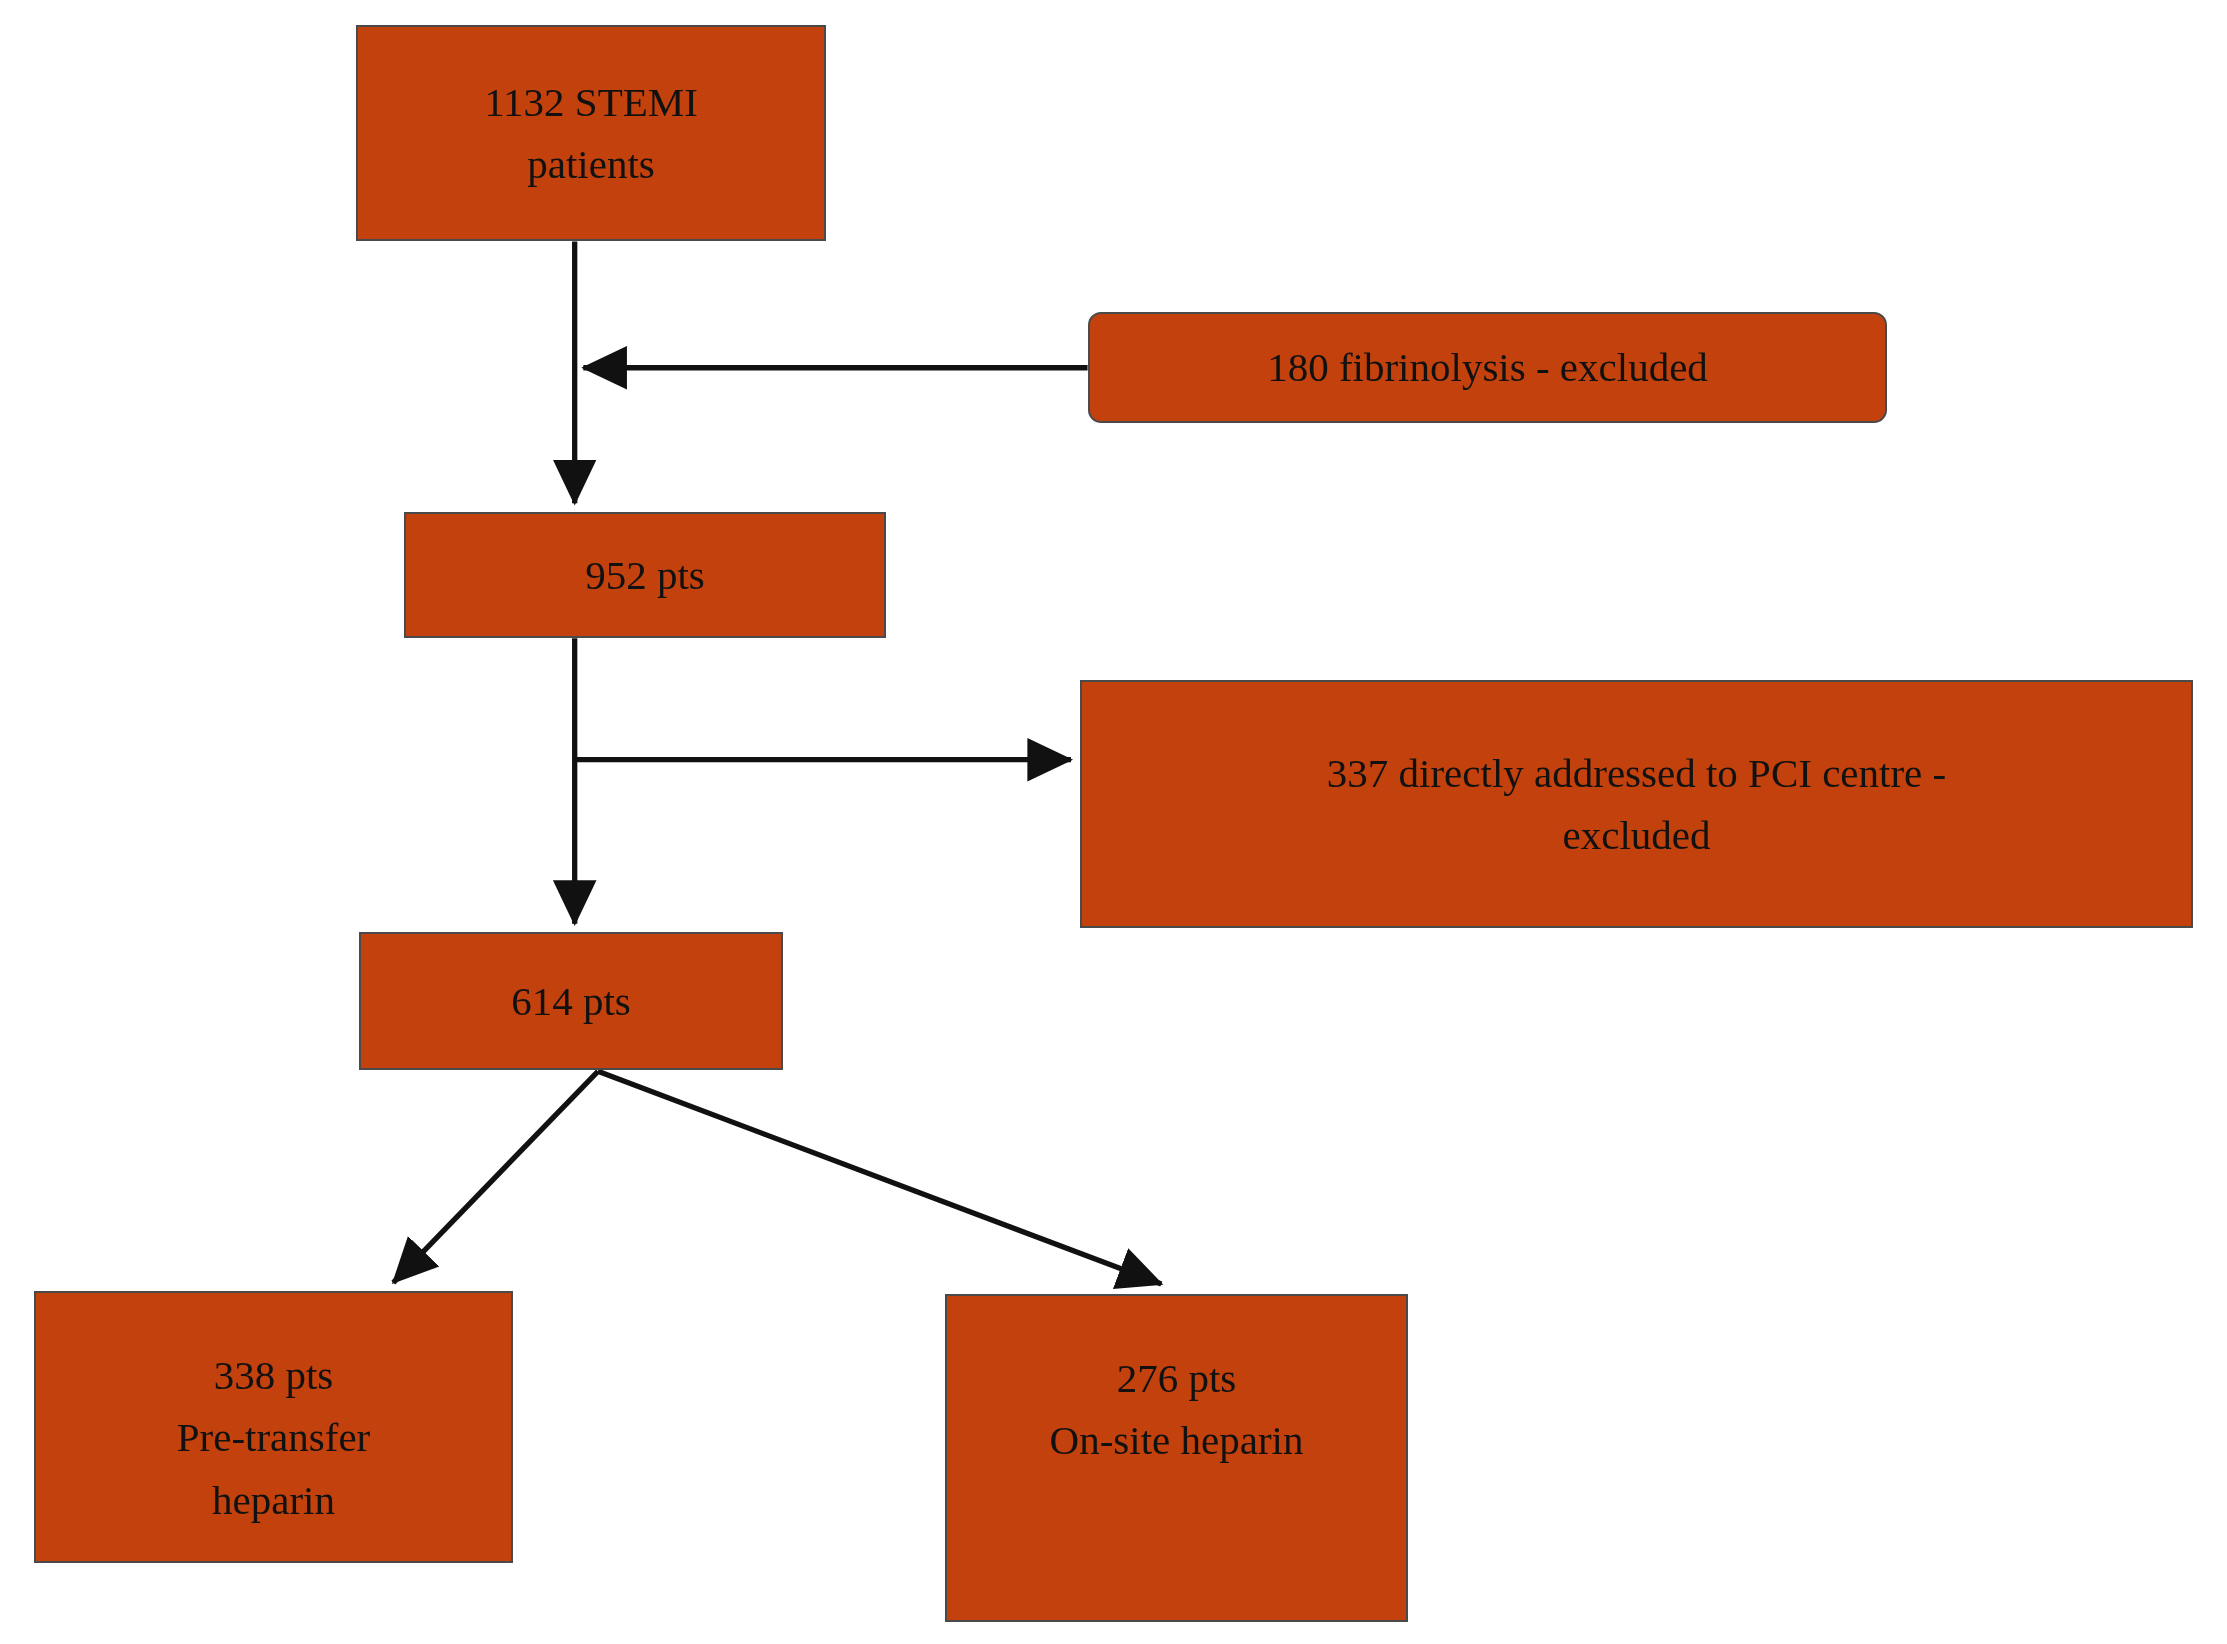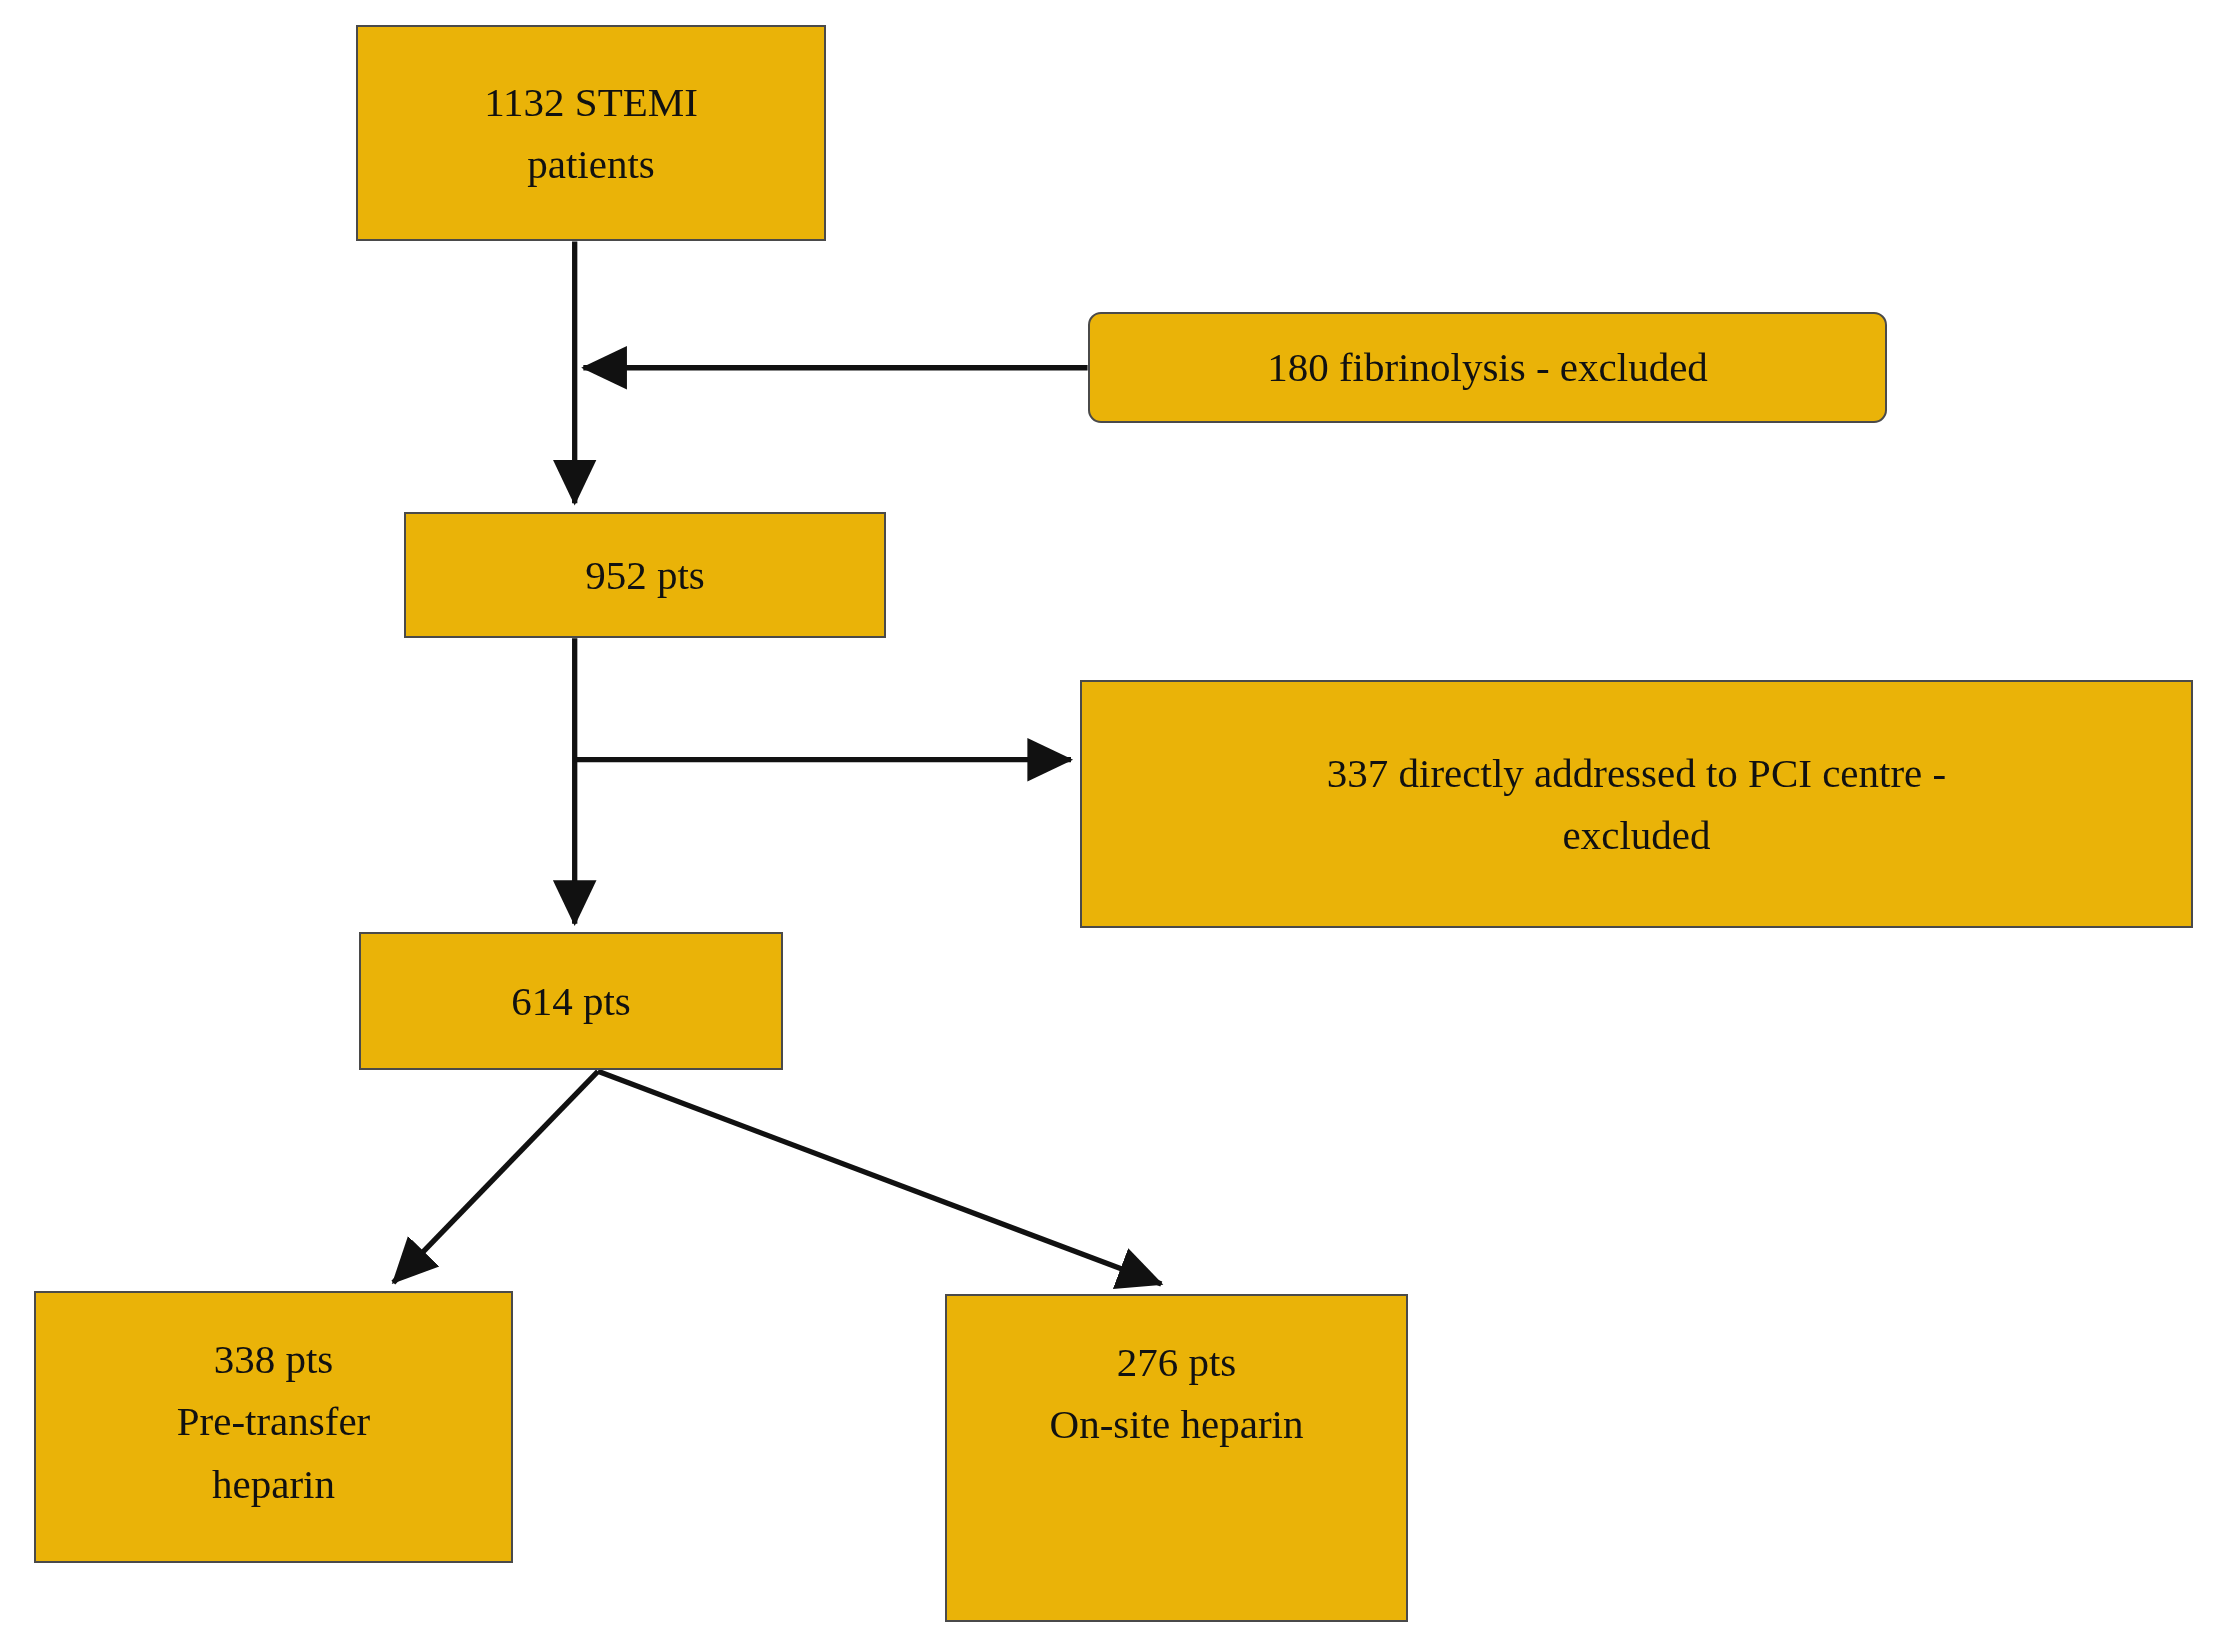--- a/index.html
+++ b/index.html
@@ -20,21 +20,21 @@
     left: 0;
     top: 0;
     width: 2227px;
     height: 1645px;
     pointer-events: none;
   }
   .node {
     position: absolute;
     box-sizing: border-box;
     border: 2.7px solid #4a4a4a;
-    background: #eab308;
+    background: #c2410c;
     display: flex;
     flex-direction: column;
     align-items: center;
     justify-content: center;
     text-align: center;
     color: #111111;
     font-size: 41px;
     line-height: 1.52;
   }
   .node .line {
@@ -45,21 +45,21 @@
   
   #node-stemi       { left: 356px;  top: 25px;   width: 470px;  height: 216px; }
   #node-fibrinolysis{ left: 1088px; top: 312px;  width: 799px; height: 111px; border-radius: 13px; }
   #node-952         { left: 356px;  top: 512px;  width: 482px;  height: 126px; margin-left: 48px; }
   #node-337         { left: 1080px; top: 680px;  width: 1113px; height: 248px; }
   #node-614         { left: 359px;  top: 932px; width: 424px;  height: 138px; }
   #node-338         { left: 34px;   top: 1291px; width: 479px;  height: 272px; }
   #node-276         { left: 945px; top: 1294px; width: 463px;  height: 328px; }
 
   
-  #node-338, #node-276 { justify-content: flex-start; padding-top: 35px; }
+  #node-338, #node-276 { justify-content: flex-start; padding-top: 51px; }
 </style>
 </head>
 <body>
 
 <div id="canvas">
 
   <svg class="flow-svg" viewBox="0 0 3352 2475" xmlns="http://www.w3.org/2000/svg">
     <defs>
       <marker id="arrowhead" markerWidth="9" markerHeight="9" refX="8.2" refY="4.5" orient="auto" markerUnits="strokeWidth">
         <path d="M0,0.4 L8.6,4.5 L0,8.6 z" fill="#111111"></path>

